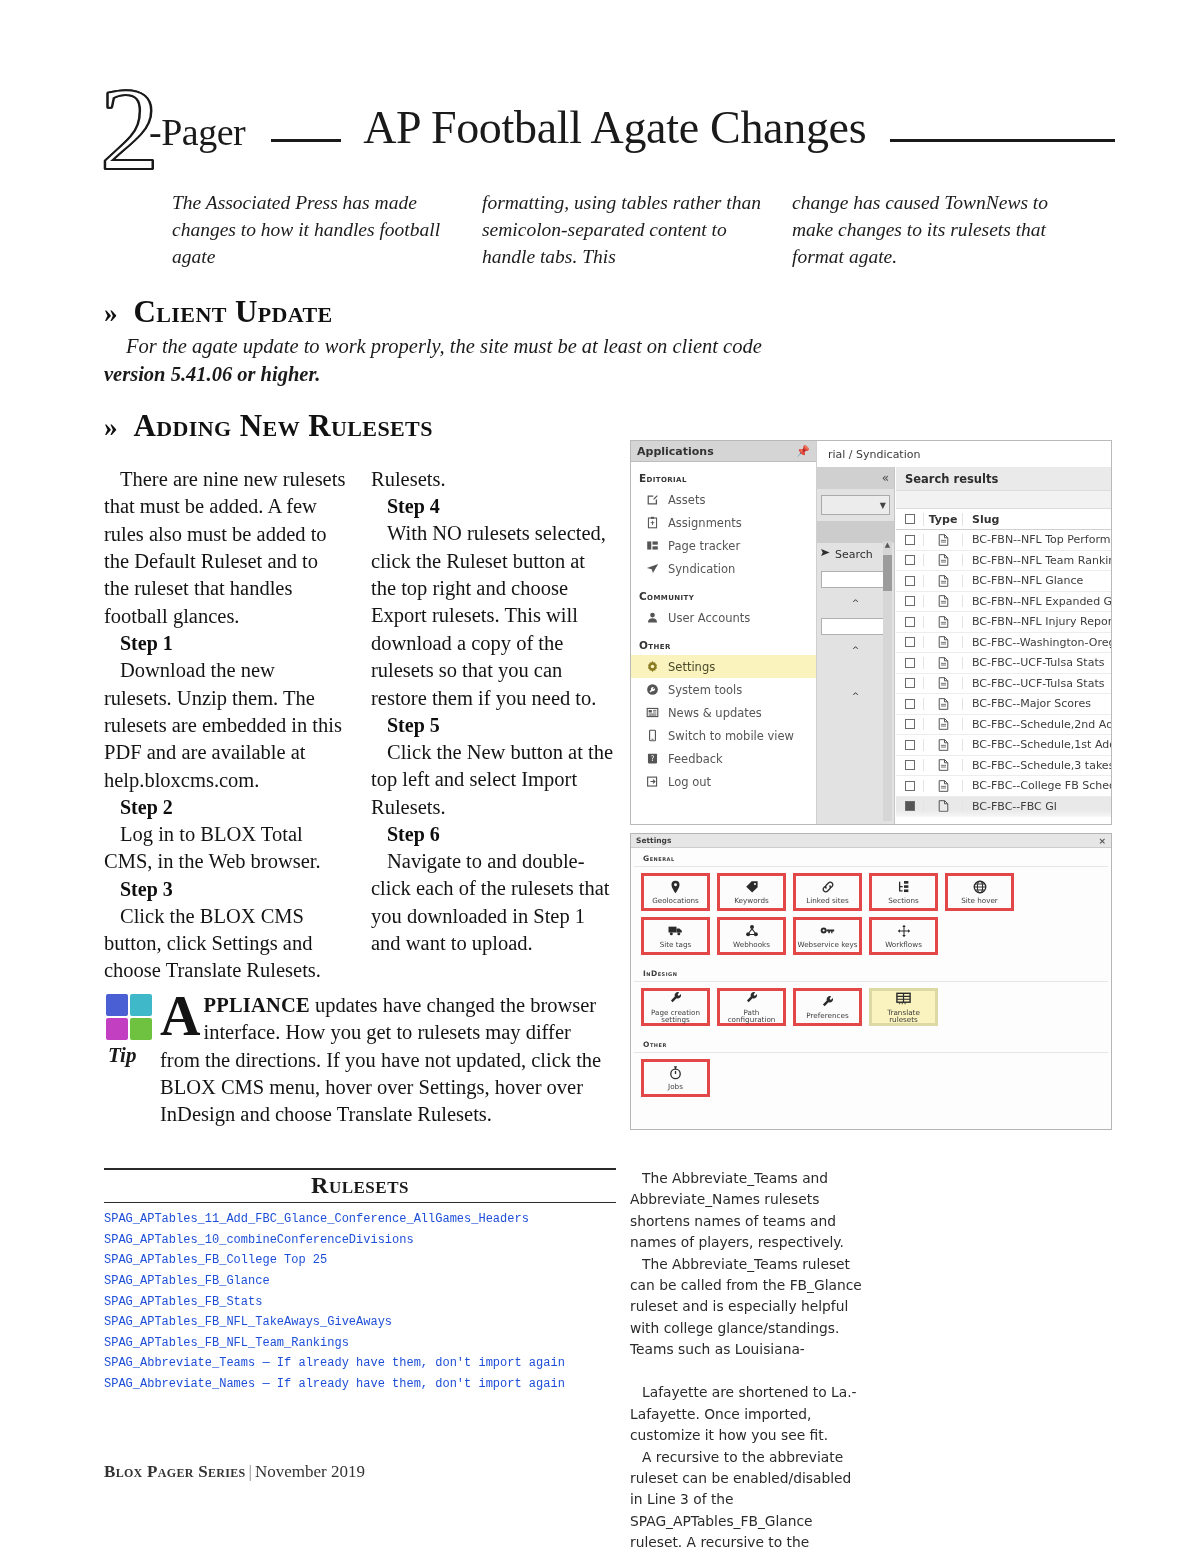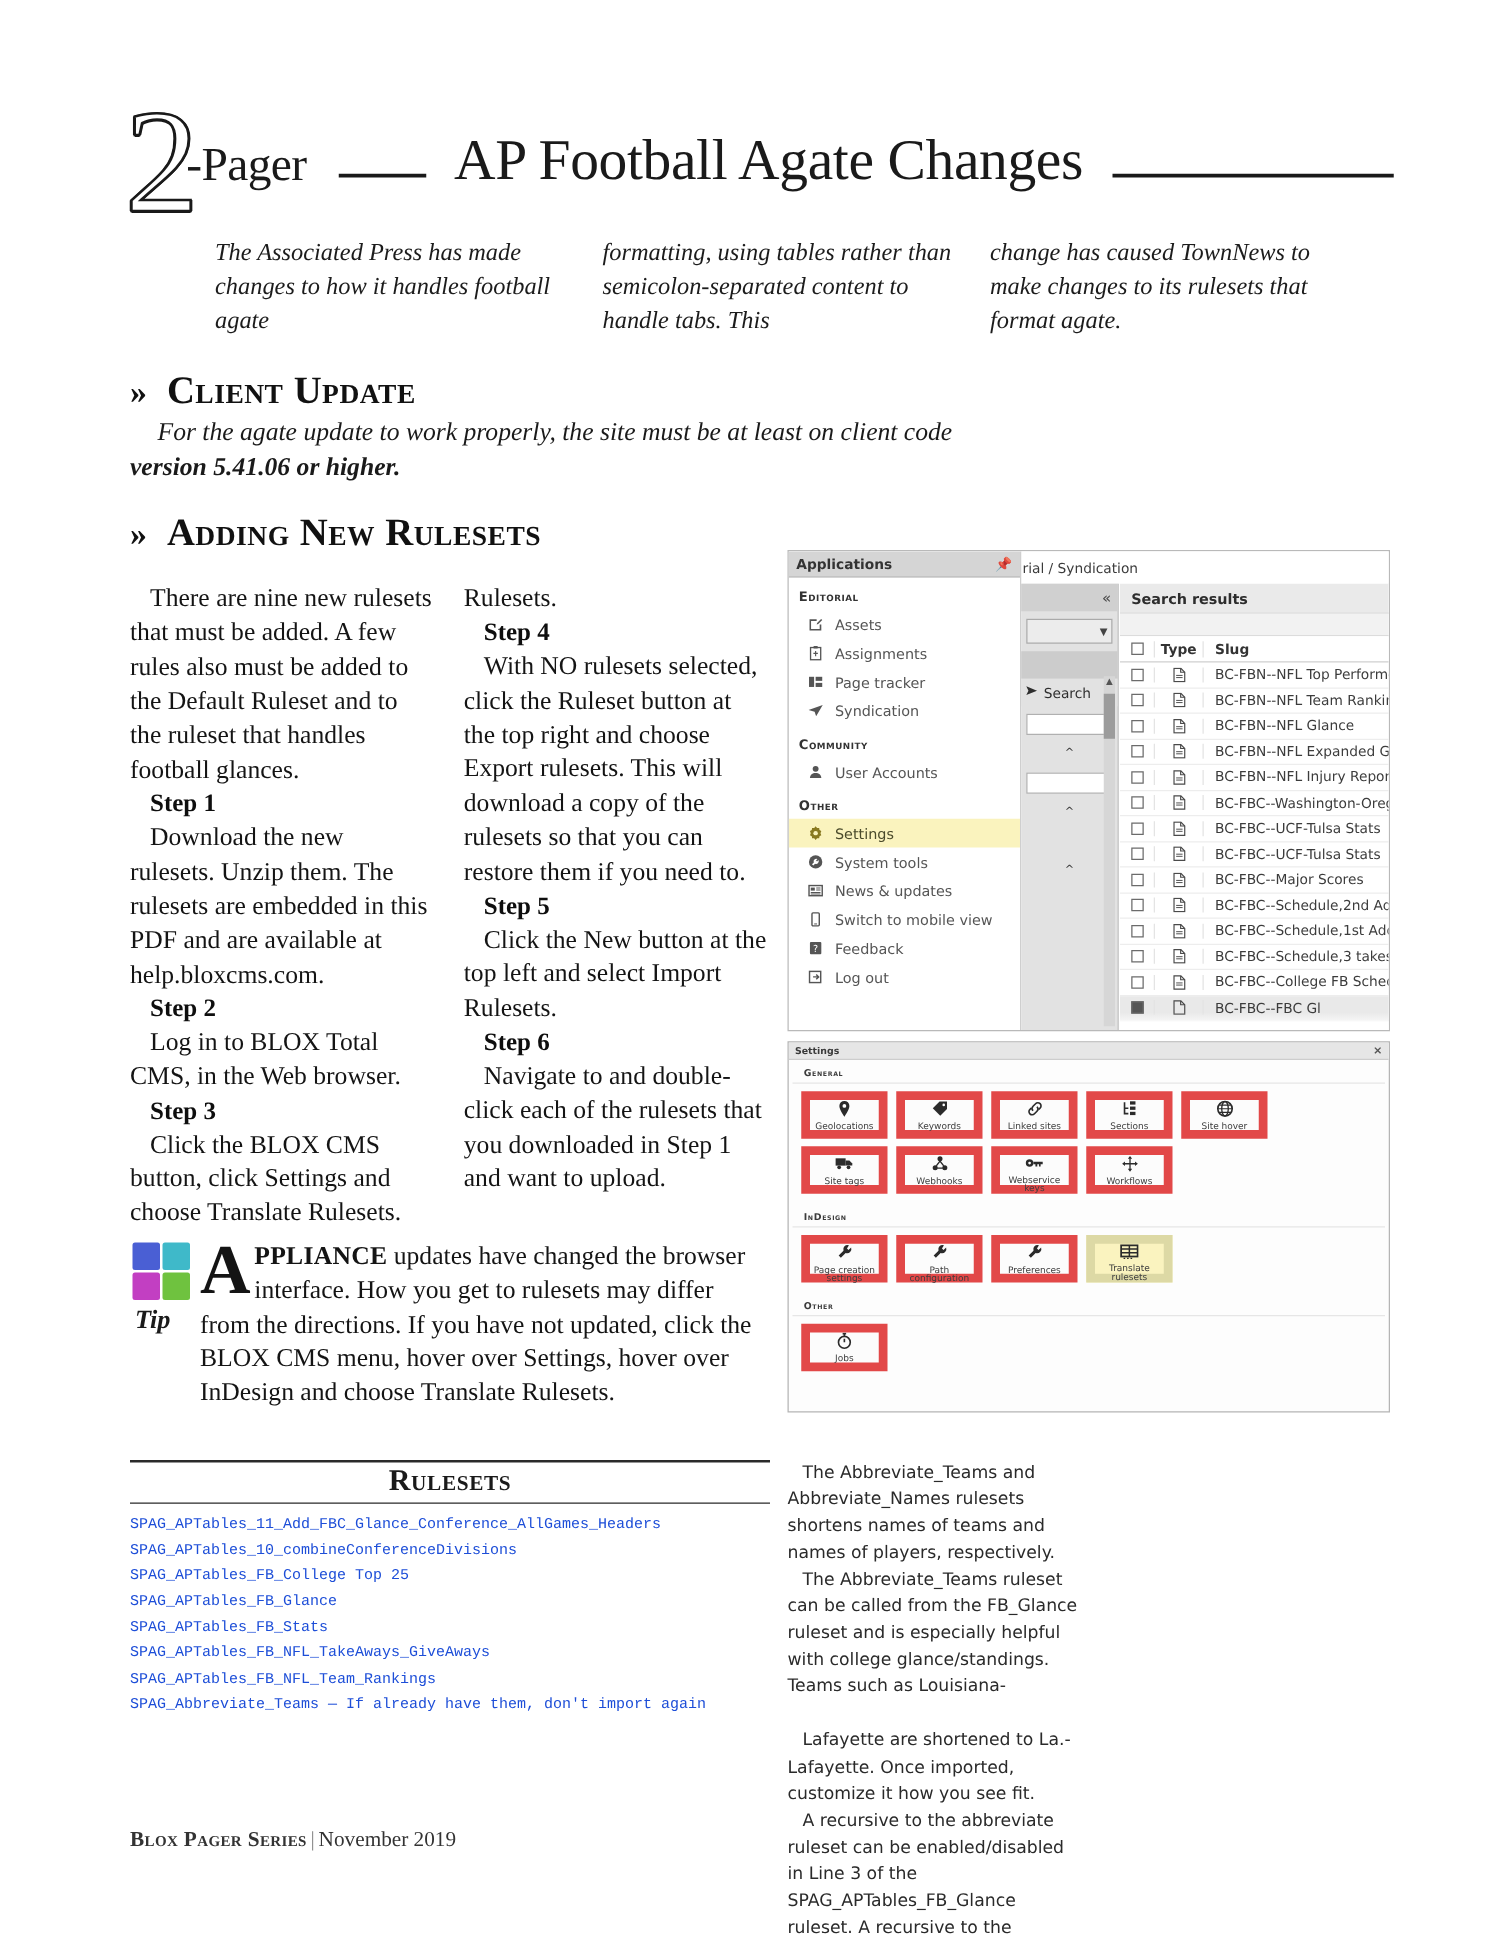--- a/index.html
+++ b/index.html
@@ -234,21 +234,21 @@
     background: #fff;
     overflow: hidden;
     font-family: "DejaVu Sans", sans-serif;
     filter: grayscale(0.15);
   }
   .s1-crumb {
     position: absolute; left: 186px; top: 0;
     right: 0; height: 26px;
     background: #fff;
     font-size: 11px; color: #3b3b3b;
-    display: flex; align-items: center; padding-left: 1px;
+    display: flex; align-items: center; padding-left: 11px;
   }
   
   .apps {
     position: absolute; left: 0; top: 0;
     width: 186px; height: 385px;
     background: #fff;
     border-right: 1px solid #cfcfcf;
   }
   .apps-hdr {
     height: 21px; background: #d5d5d5;
@@ -391,24 +391,24 @@
     margin: 0 3px;
     font-variant: small-caps; text-transform: capitalize;
   }
   .tile-row {
     display: flex; gap: 7px;
     padding: 6px 0 0 10px;
     flex-wrap: nowrap;
   }
   .tile {
     width: 69px; height: 38px;
-    border: 7px solid #ef4444;
+    border: 3px solid #ef4444;
     background: #fcfcfc;
     display: flex; flex-direction: column;
-    align-items: center; 
+    align-items: center; justify-content: center;
     gap: 3px;
   }
   .tile.hl { background: #fbf3b9; border-color: #ded9a0; }
   .tile-ic { height: 15px; display: flex; align-items: center; }
   .tile-lbl { font-size: 7.2px; color: #3d3d3d; text-align: center; line-height: 1; }
   .s2-pad { height: 8px; }
 </style>
 </head>
 <body>
 
@@ -483,20 +483,21 @@
     <div class="rs-rule"></div>
     <ul class="rs-list">
       <li>SPAG_APTables_11_Add_FBC_Glance_Conference_AllGames_Headers</li>
       <li>SPAG_APTables_10_combineConferenceDivisions</li>
       <li>SPAG_APTables_FB_College Top 25</li>
       <li>SPAG_APTables_FB_Glance</li>
       <li>SPAG_APTables_FB_Stats</li>
       <li>SPAG_APTables_FB_NFL_TakeAways_GiveAways</li>
       <li>SPAG_APTables_FB_NFL_Team_Rankings</li>
       <li>SPAG_Abbreviate_Teams — If already have them, don't import again</li>
+      <li>SPAG_Abbreviate_Names — If already have them, don't import again</li>
     </ul>
   </div>
 
   <div class="br-cols">
     <div>
       <p>The Abbreviate_Teams and Abbreviate_Names rulesets shortens names of teams and names of players, respectively.</p>
       <p>The Abbreviate_Teams ruleset can be called from the FB_Glance ruleset and is especially helpful with college glance/standings. Teams such as Louisiana-</p>
     </div>
     <div>
       <p>Lafayette are shortened to La.-Lafayette. Once imported, customize it how you see fit.</p>

